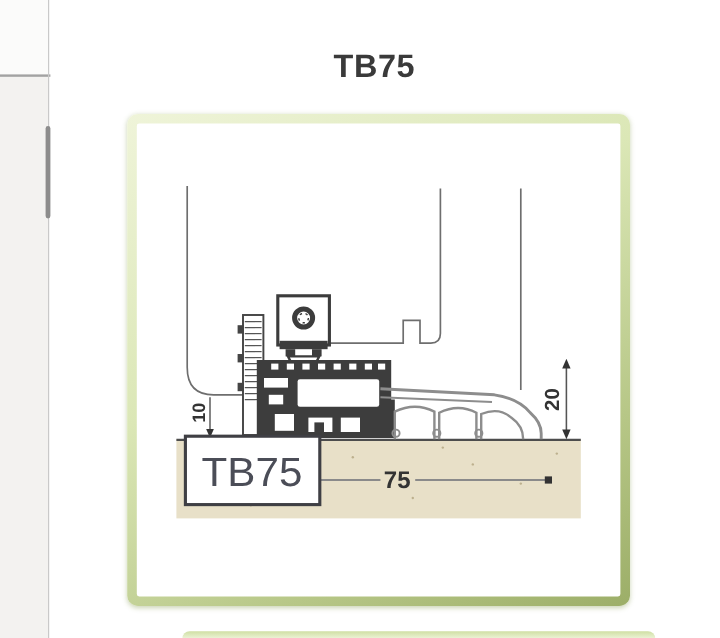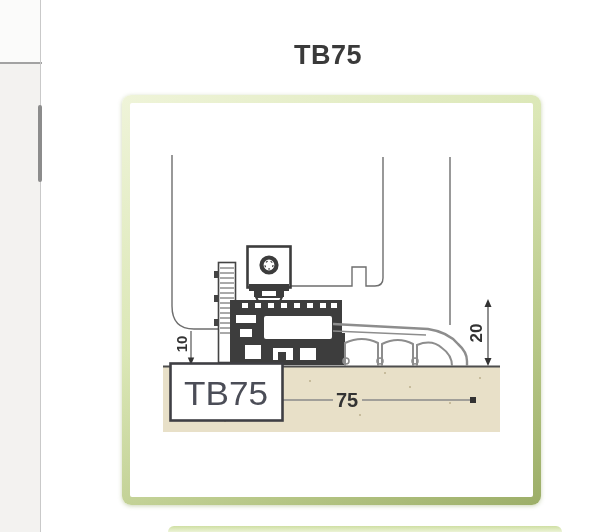--- a/index.html
+++ b/index.html
@@ -8,21 +8,21 @@
     background:#ffffff;
     font-family:"Liberation Sans", sans-serif;
   }
   
   .left-rail{position:absolute;left:0;top:0;width:40px;height:532px;background:#fbfbfa;}
   .left-rail-lower{position:absolute;left:0;top:63px;width:40px;height:469px;background:#f3f2f0;}
   .rail-divider{position:absolute;left:40px;top:0;width:1px;height:532px;background:#c9c9c9;}
   .rail-hline{position:absolute;left:0;top:62px;width:42px;height:2px;background:#a2a2a2;}
   .rail-thumb{position:absolute;left:38px;top:105px;width:4px;height:77px;background:#8c8c8c;border-radius:2px;}
   
-  .content{position:absolute;left:42px;top:0;width:558px;height:532px;}
+  .content{position:absolute;left:26px;top:0;width:558px;height:532px;}
   .page-title{
     position:absolute;left:0;top:40px;width:100%;
     text-align:center;padding-left:14px;box-sizing:border-box;
     font-size:27px;font-weight:bold;color:#3a3a3a;letter-spacing:.5px;
   }
   
   .frame{
     position:absolute;left:80px;top:95px;width:403px;height:394px;
     padding:8px;border-radius:9px;
     background:linear-gradient(150deg,#eff4d9 0%,#dbe7b6 40%,#b7c787 75%,#9cae68 100%);

